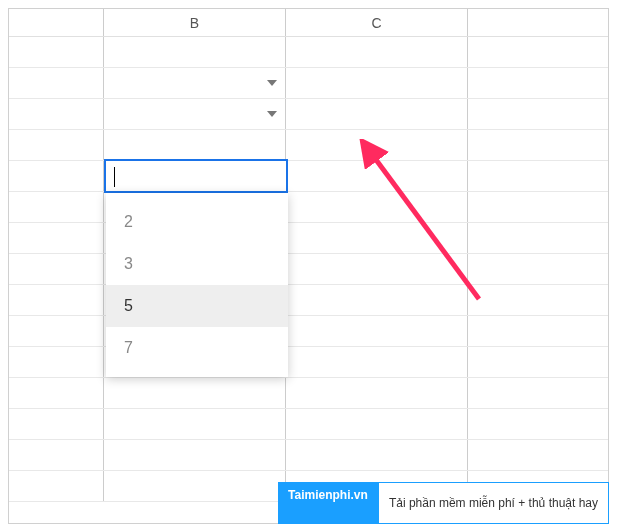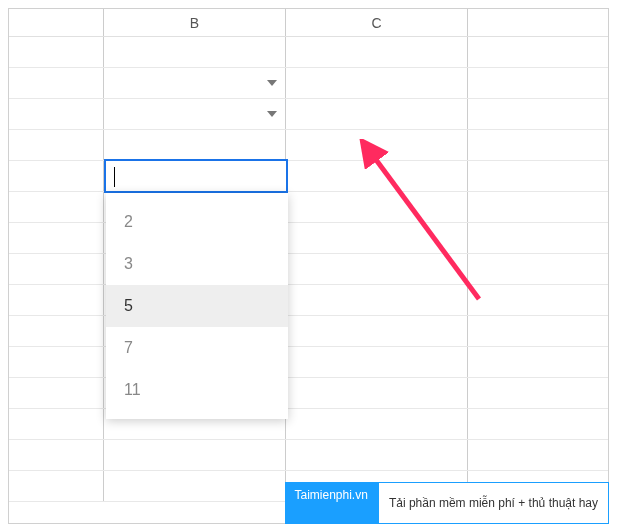--- a/index.html
+++ b/index.html
@@ -149,21 +149,21 @@
       bottom: 8px;
       right: 8px;
       display: flex;
       z-index: 50;
     }
     .badge-left {
       background: #1a9fff;
       color: #fff;
       font-size: 12px;
       padding: 6px 10px;
-      font-weight: 400;
+      font-weight: 700;
     }
     .badge-right {
       background: #fff;
       border: 1px solid #1a9fff;
       color: #333;
       font-size: 12px;
       padding: 13px 10px;
     }
   </style>
 </head>
@@ -277,21 +277,20 @@
     <div class="active-cell">
       <div class="text-cursor"></div>
       <input class="active-cell-input" type="text" value="" style="">
     </div>
 
     <div class="dropdown-list">
       <div class="dropdown-item">2</div>
       <div class="dropdown-item">3</div>
       <div class="dropdown-item highlighted">5</div>
       <div class="dropdown-item">7</div>
-      <div class="dropdown-item">11</div>
     </div>
 
     <svg class="annotation-arrow" width="150" height="200">
       <defs>
         <marker id="arrowhead" markerWidth="6" markerHeight="6" refX="1" refY="3" orient="auto">
           <polygon points="0 0, 6 3, 0 6" fill="#ff2a5f"></polygon>
         </marker>
       </defs>
       <line x1="120" y1="160" x2="15" y2="18" stroke="#ff2a5f" stroke-width="5" marker-end="url(#arrowhead)"></line>
     </svg>

